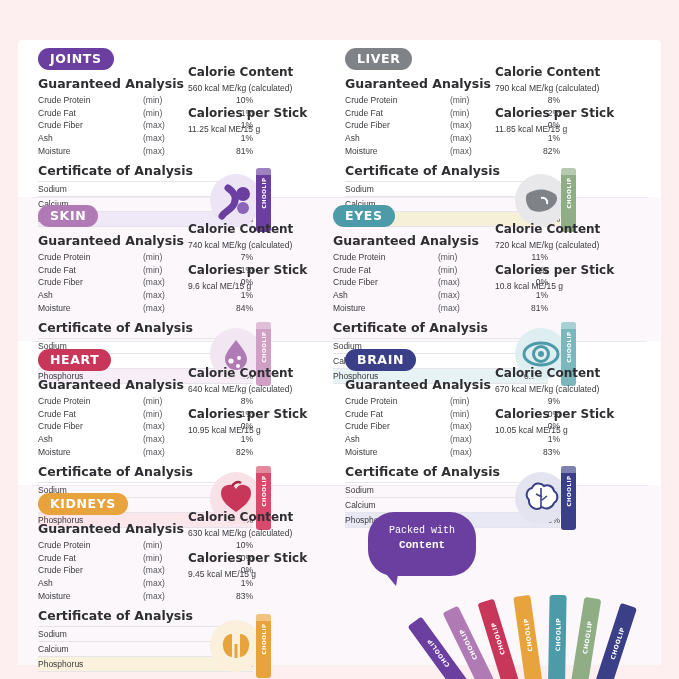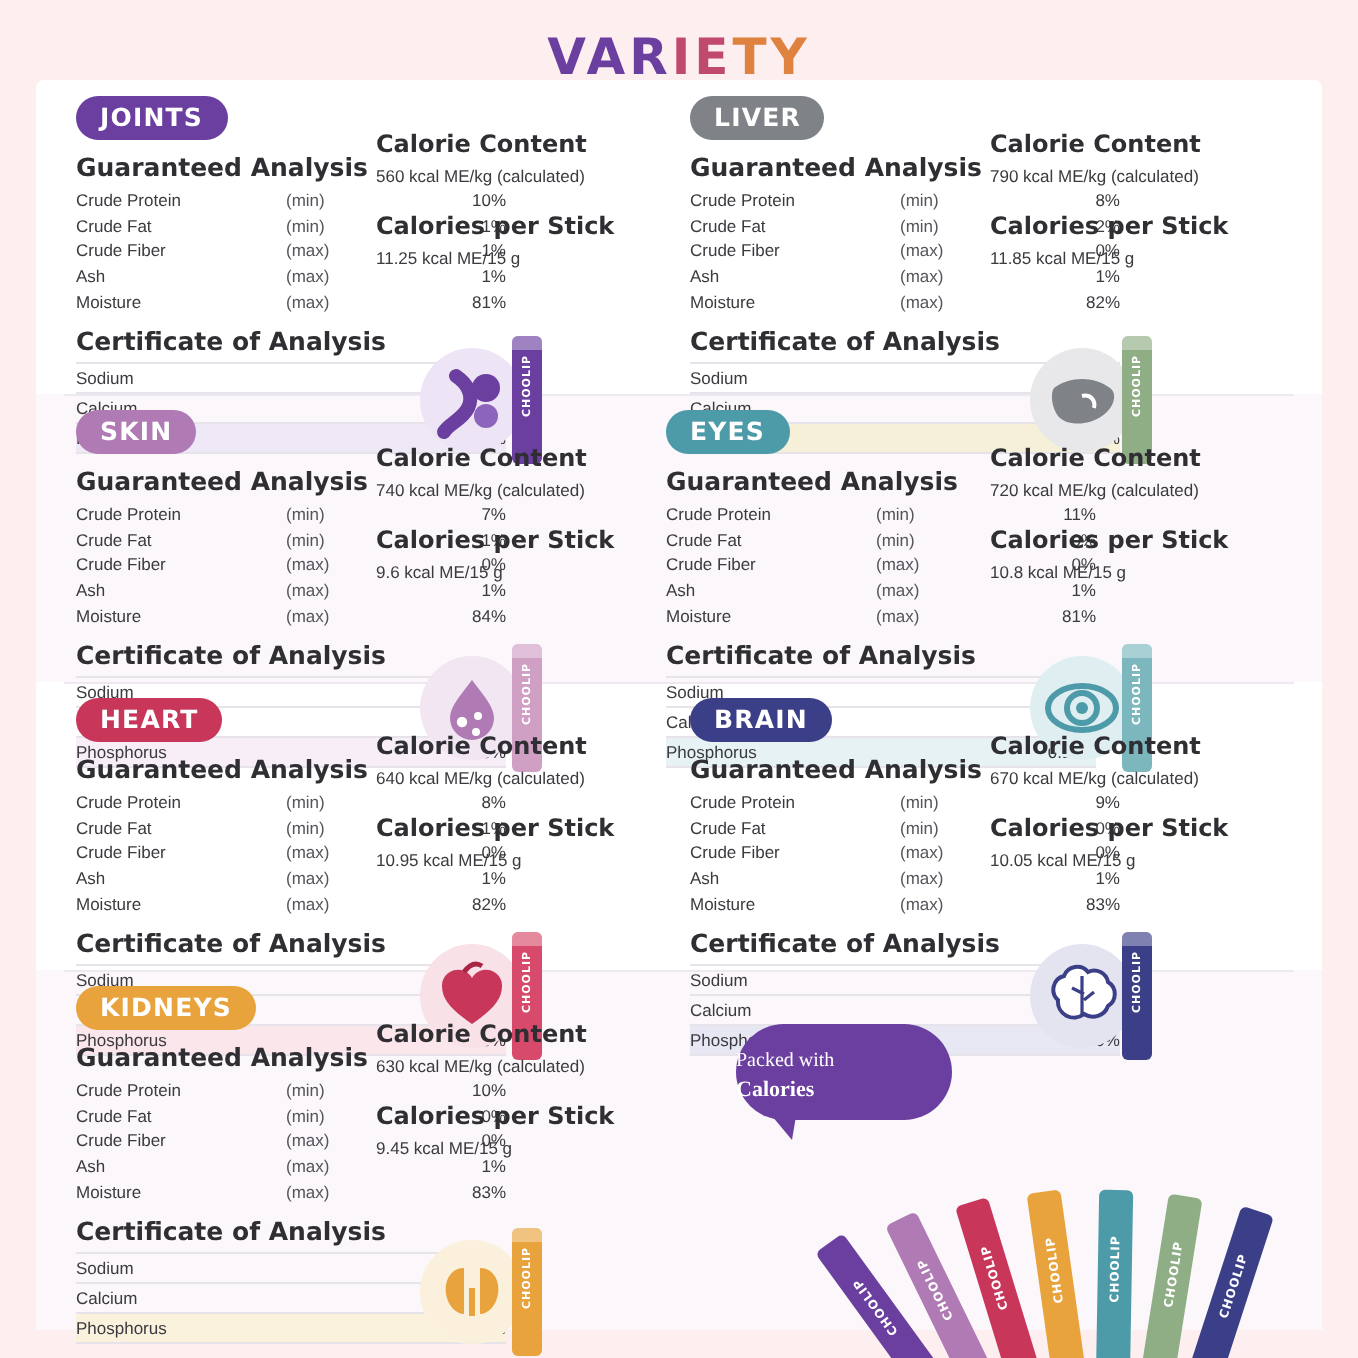--- a/index.html
+++ b/index.html
@@ -97,27 +97,27 @@
     font-family:"DejaVu Sans", sans-serif;
   }
   .stick .notch {
     position:absolute; left:0; top:0; width:15px; height:7px;
     background:rgba(255,255,255,0.35);
   }
 
   
   .bubble {
     position:absolute;
-    width:108px; height:48px;
+    width:108px; height:64px;
     background:#6b3fa0;
     border-radius:26px;
-    color:#fff; 
+    color:#fff; text-align:center;
     font-size:10px; line-height:1.35;
     padding-top:12px;
-    font-family:Liberation Serif, serif;
+    font-family:Liberation Mono, monospace;
   }
   .bubble b { font-size:11px; }
   .bubble:after {
     content:""; position:absolute;
     left:18px; bottom:-10px;
     border-left:10px solid transparent;
     border-right:2px solid transparent;
     border-top:12px solid #6b3fa0;
   }
 
@@ -132,23 +132,20 @@
     text-align:center; color:#fff; font-weight:bold; font-size:6px;
     letter-spacing:0.5px;
     font-family:"DejaVu Sans", sans-serif;
   }
 </style>
 </head>
 <body>
 
 <div class="page">
 
-  <div class="title">
-    <span class="t1">VAR</span><span class="t2">IE</span><span class="t3">TY</span>
-  </div>
 
   <div class="sheet">
 
     <div class="rowband" style="top:0px;height:157px;"></div>
     <div class="rowband alt" style="top:157px;height:144px;"></div>
     <div class="rowband" style="top:301px;height:144px;"></div>
     <div class="rowband alt" style="top:445px;height:180px;"></div>
     <div class="divider" style="top:157px;"></div>
     <div class="divider" style="top:301px;"></div>
     <div class="divider" style="top:445px;"></div>
@@ -643,21 +640,21 @@
         </svg>
       </div>
       <div class="stick" style="background:#e8a33d;">
         <div class="notch"></div>
         <div class="lbl">CHOOLIP</div>
       </div>
     </div>
 
     <div class="bubble" style="left:350px; top:472px;">
       <span>Packed with</span><br>
-      <b>Calories</b>
+      <b>Content</b>
     </div>
 
     <div class="fan">
       <div class="fs" style="background:#6b3fa0; left:2px;  top:4px;  transform:rotate(-36deg);">
           <span>CHOOLIP</span>
         </div>
       <div class="fs" style="background:#b07bb5; left:24px; top:0px;  transform:rotate(-26deg);">
           <span>CHOOLIP</span>
         </div>
       <div class="fs" style="background:#c8365a; left:46px; top:-3px; transform:rotate(-17deg);">

